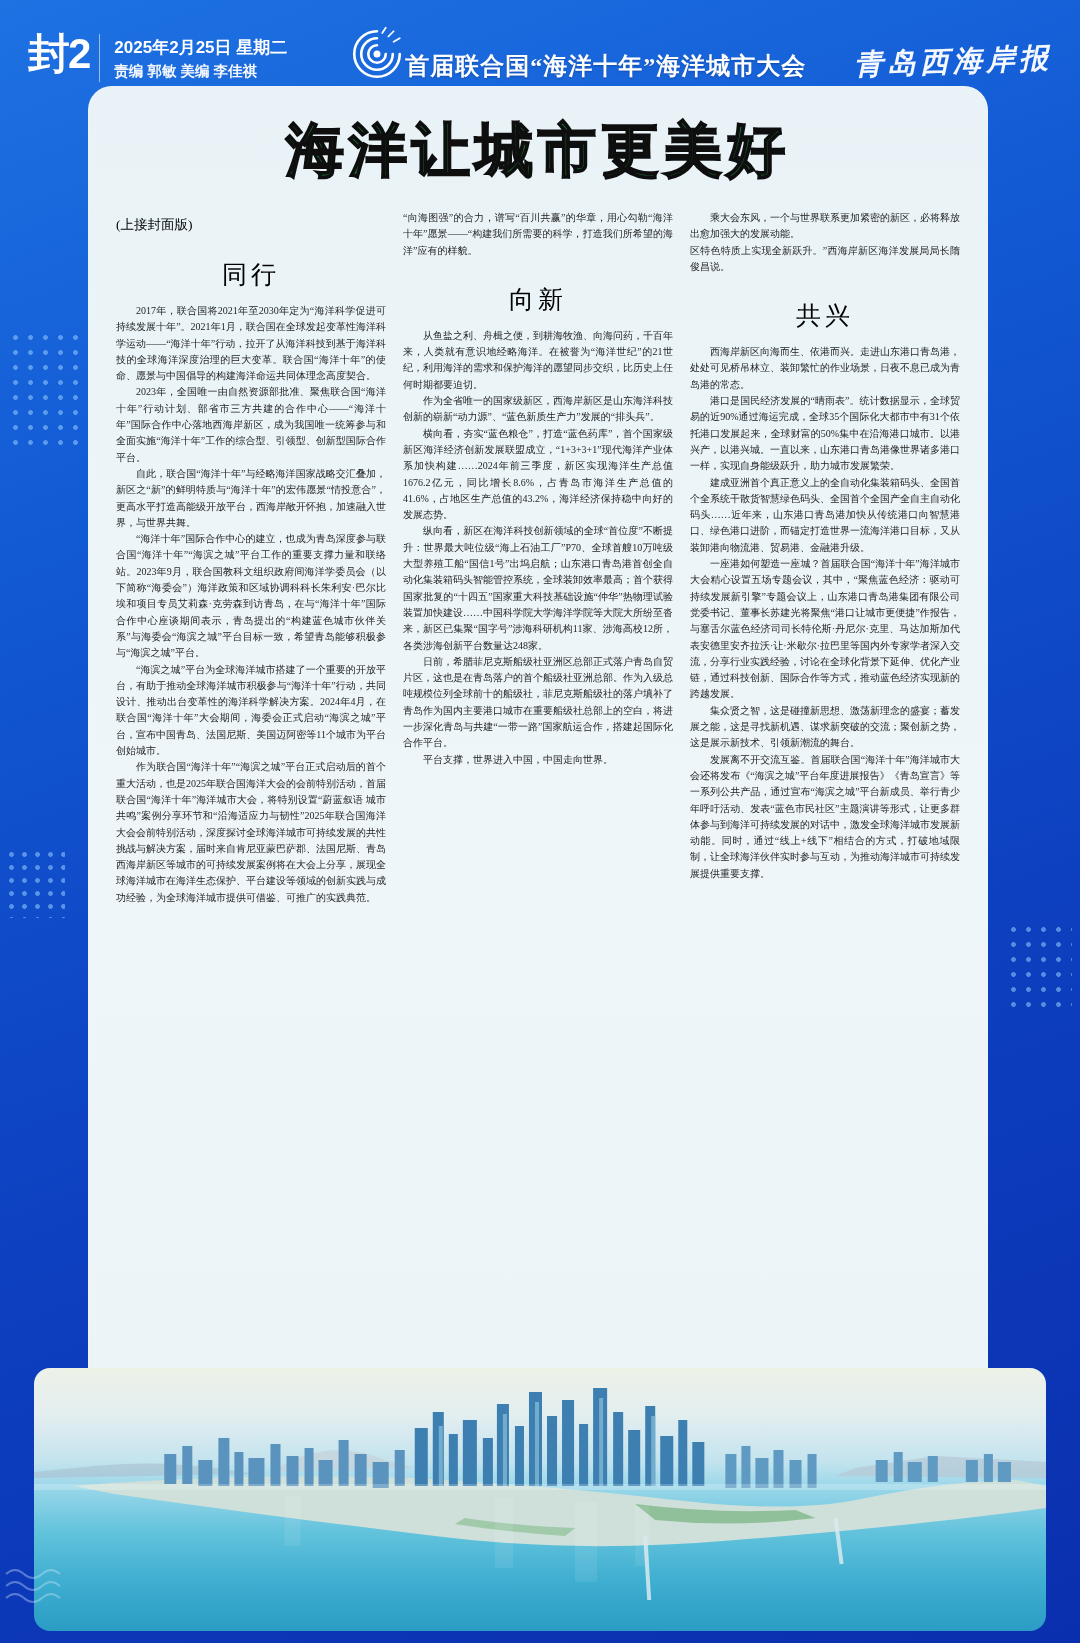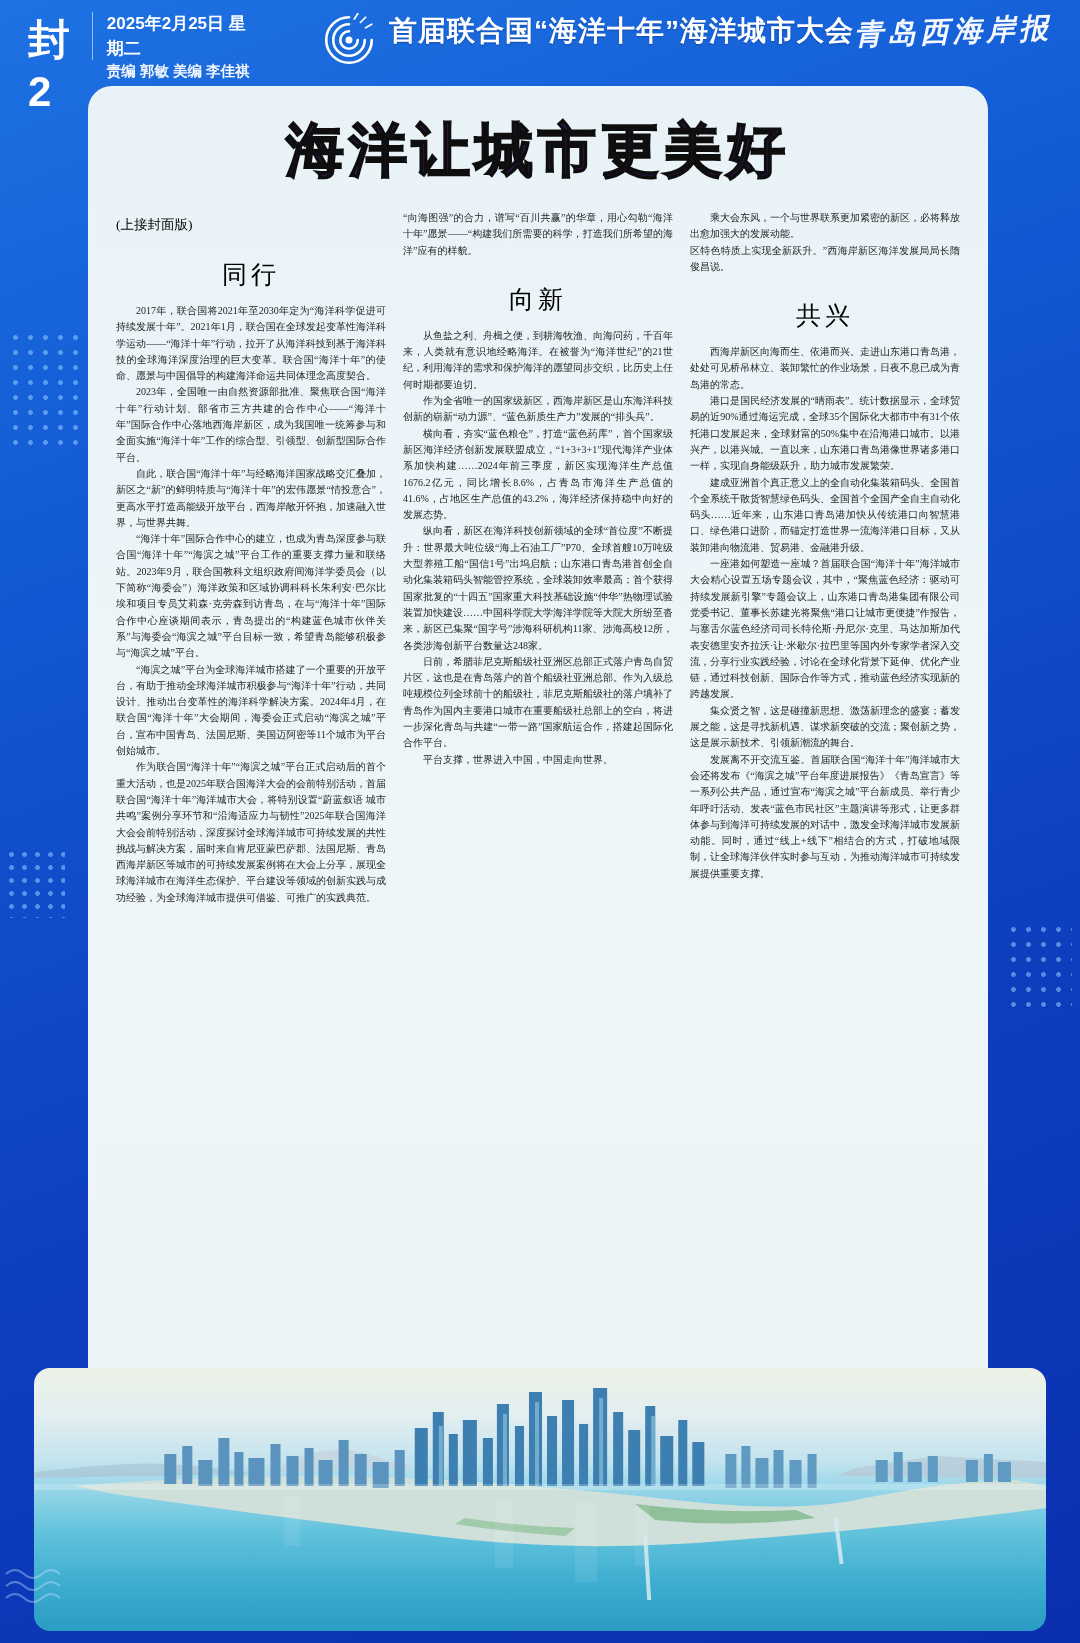--- a/index.html
+++ b/index.html
@@ -3,41 +3,41 @@
 <meta charset="utf-8">
 <style>
   html,body { margin:0; padding:0; }
   body {
     width:1080px; height:1643px; position:relative; overflow:hidden;
     background: linear-gradient(160deg, #1e72e2 0%, #1259d4 28%, #0d40c0 62%, #0a2fae 100%);
     font-family:"Liberation Serif","DejaVu Serif",serif;
   }
   
   .masthead { position:absolute; top:0; left:0; right:0; height:86px;
-    display:flex; align-items:flex-start; padding:12px 28px; box-sizing:border-box; color:#fff;border-radius:32px; }
+    display:flex; align-items:flex-end; padding:4px 28px; box-sizing:border-box; color:#fff;border-radius:32px; }
   .fold { display:flex; align-items:baseline; font-family:"Liberation Sans","DejaVu Sans",sans-serif; }
   .fold-label { font-size:42px; font-weight:800; letter-spacing:-2px; }
   .head-sep { width:1px; height:48px; background:rgba(255,255,255,.55); margin:0 14px 0 10px; }
   .dateblock { font-family:"Liberation Sans","DejaVu Sans",sans-serif; line-height:1.45; }
   .date-line { font-size:17px; font-weight:700; }
   .staff-line { font-size:14.5px; font-weight:600; opacity:.95; }
   .logo { width:56px; height:56px; margin-left:62px; flex:0 0 auto; }
-  .event-title { font-family:Liberation Sans, sans-serif;
-    font-size:28px; font-weight:900; letter-spacing:1px; margin-left:12px; white-space:nowrap;
+  .event-title { font-family:Liberation Serif, serif;
+    font-size:24px; font-weight:900; letter-spacing:1px; white-space:nowrap;
     text-shadow:0 1px 2px rgba(0,0,40,.25); }
   .calligraphy { margin-left:auto; font-size:29px; font-style:italic; font-weight:700;
     letter-spacing:4px; transform:rotate(-2deg); white-space:nowrap; opacity:.96; }
   
   .panel-bg { position:absolute; left:88px; right:92px; top:86px; height:1320px;
     background:linear-gradient(180deg,#e9f3f7 0%, #eef6f9 60%, #edf4f7 100%);
     border-radius:24px; box-shadow:0 0 0 1px rgba(255,255,255,.15) inset; }
   .text-layer { position:absolute; left:88px; right:92px; top:92px; height:1330px;
     overflow:hidden; padding:10px 28px 0 28px; box-sizing:border-box; }
   .headline { font-family:"DejaVu Sans","Liberation Sans",sans-serif;
-    font-size:58px; font-weight:900; -webkit-text-stroke:2px #0e0e0e; color:#4c1d95;
+    font-size:58px; font-weight:900; -webkit-text-stroke:2px #0e0e0e; color:#15803d;
     text-align:center; letter-spacing:5px; margin:10px 0 20px 0; }
   .columns { display:flex; gap:17px; }
   .col { flex:1 1 0; min-width:0; }
   .note { font-size:13.5px; color:#000000; margin:6px 0 0 0; }
   .sec-heading { font-family:"Liberation Sans","DejaVu Sans",sans-serif; color:#000;
     font-size:25px; font-weight:400; letter-spacing:4px; text-align:center; margin:24px 0 12px 0; }
   .para { font-size:10px; line-height:1.63; color:#1e1e1e; text-align:justify;
     text-indent:2em; margin:0; }
   .para.cont { text-indent:0; }
   

